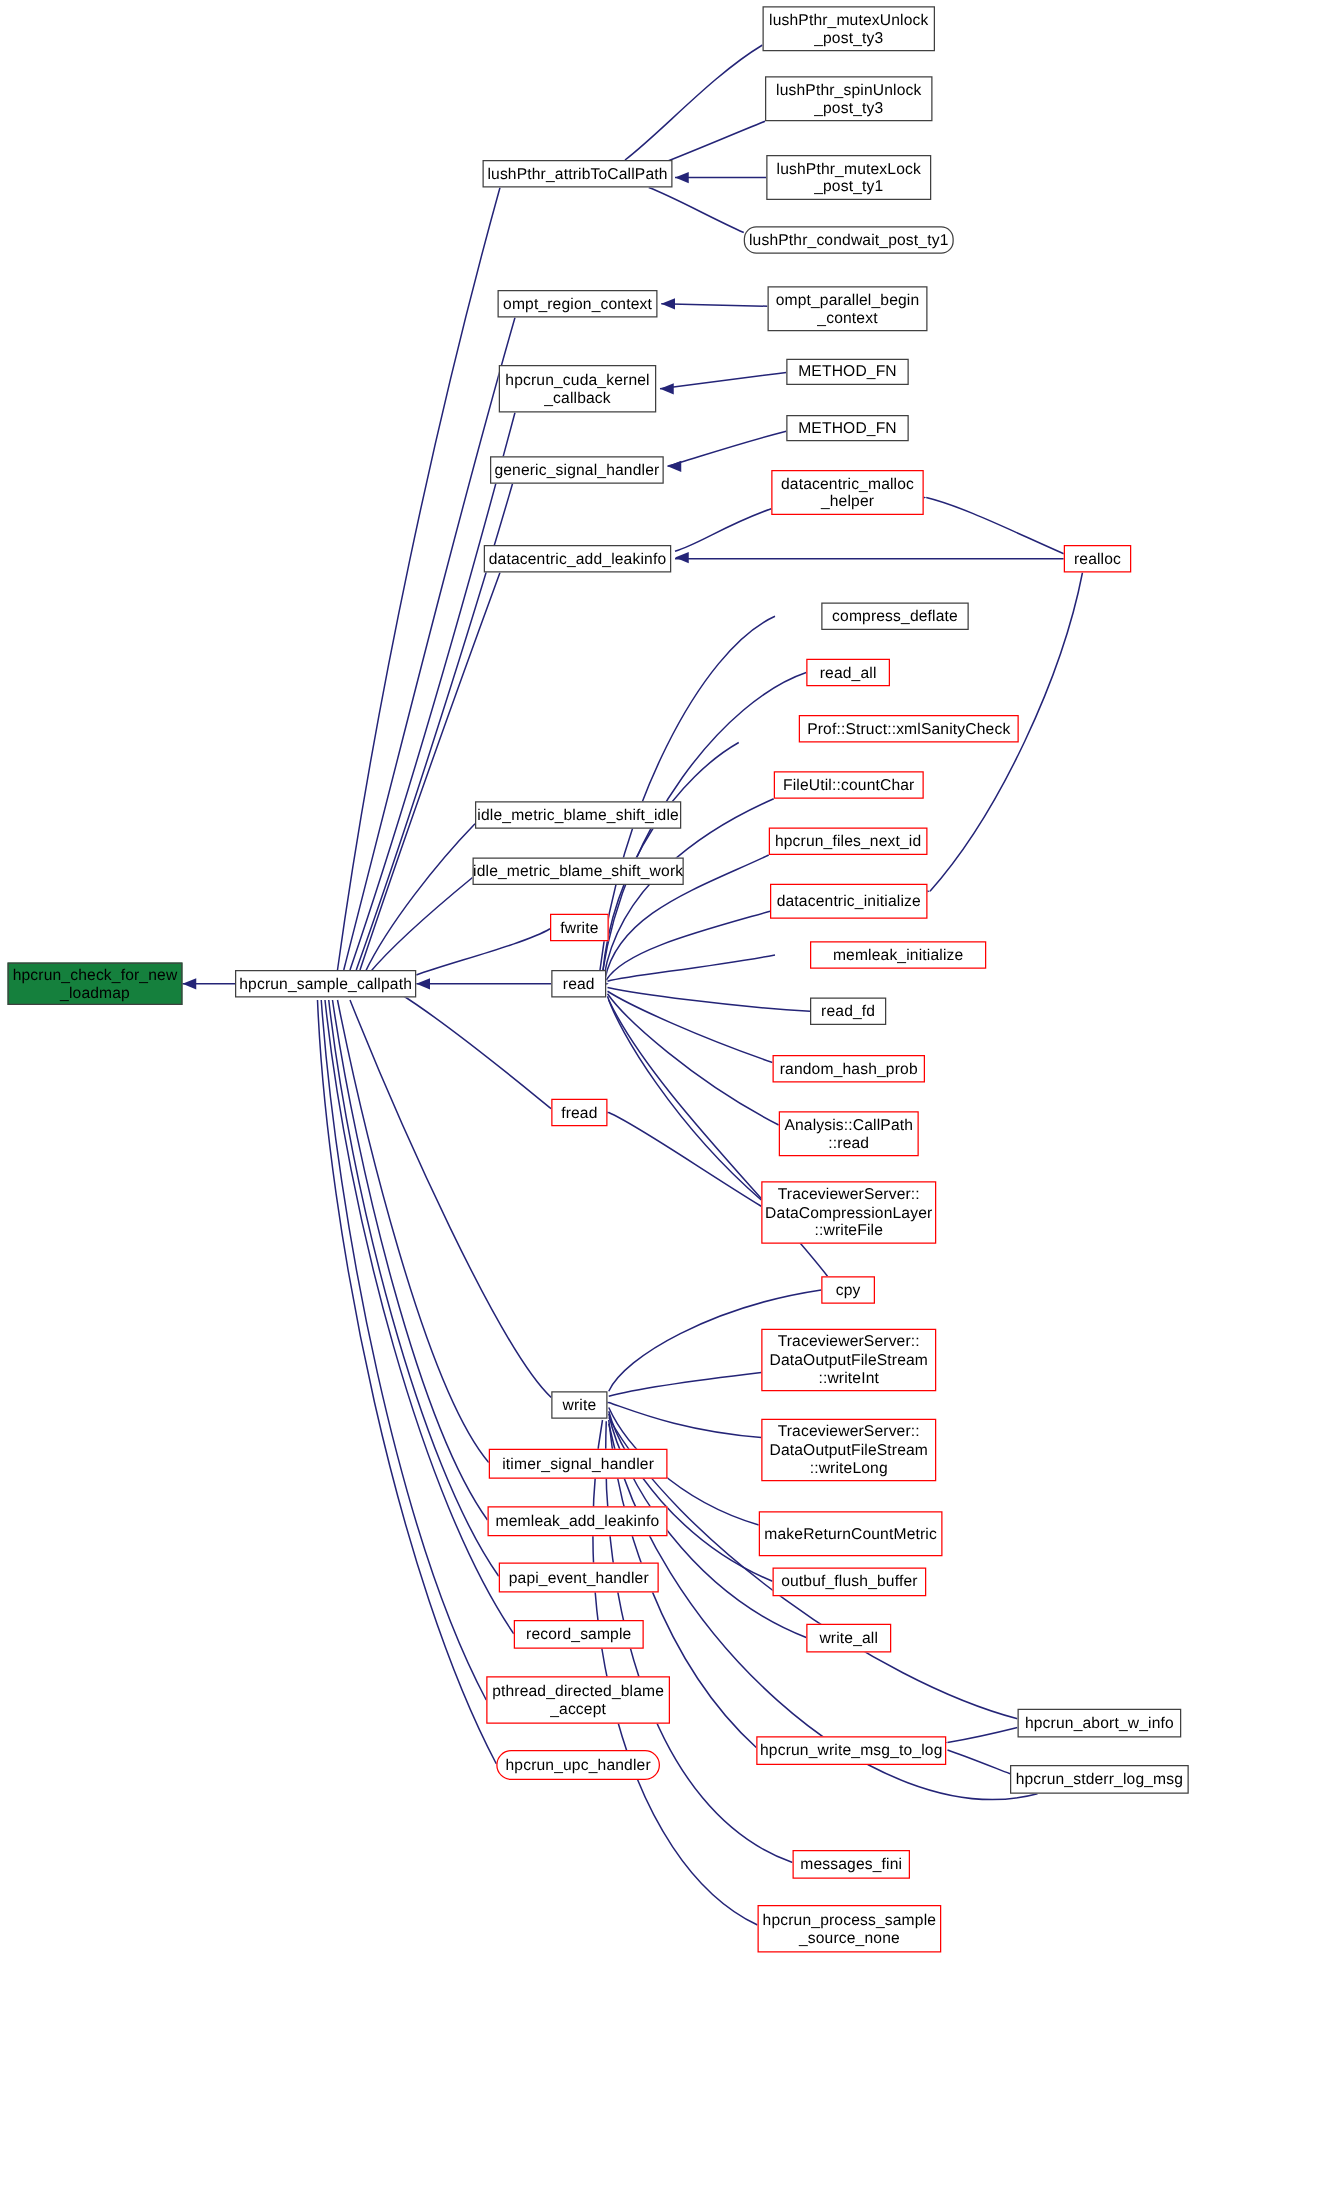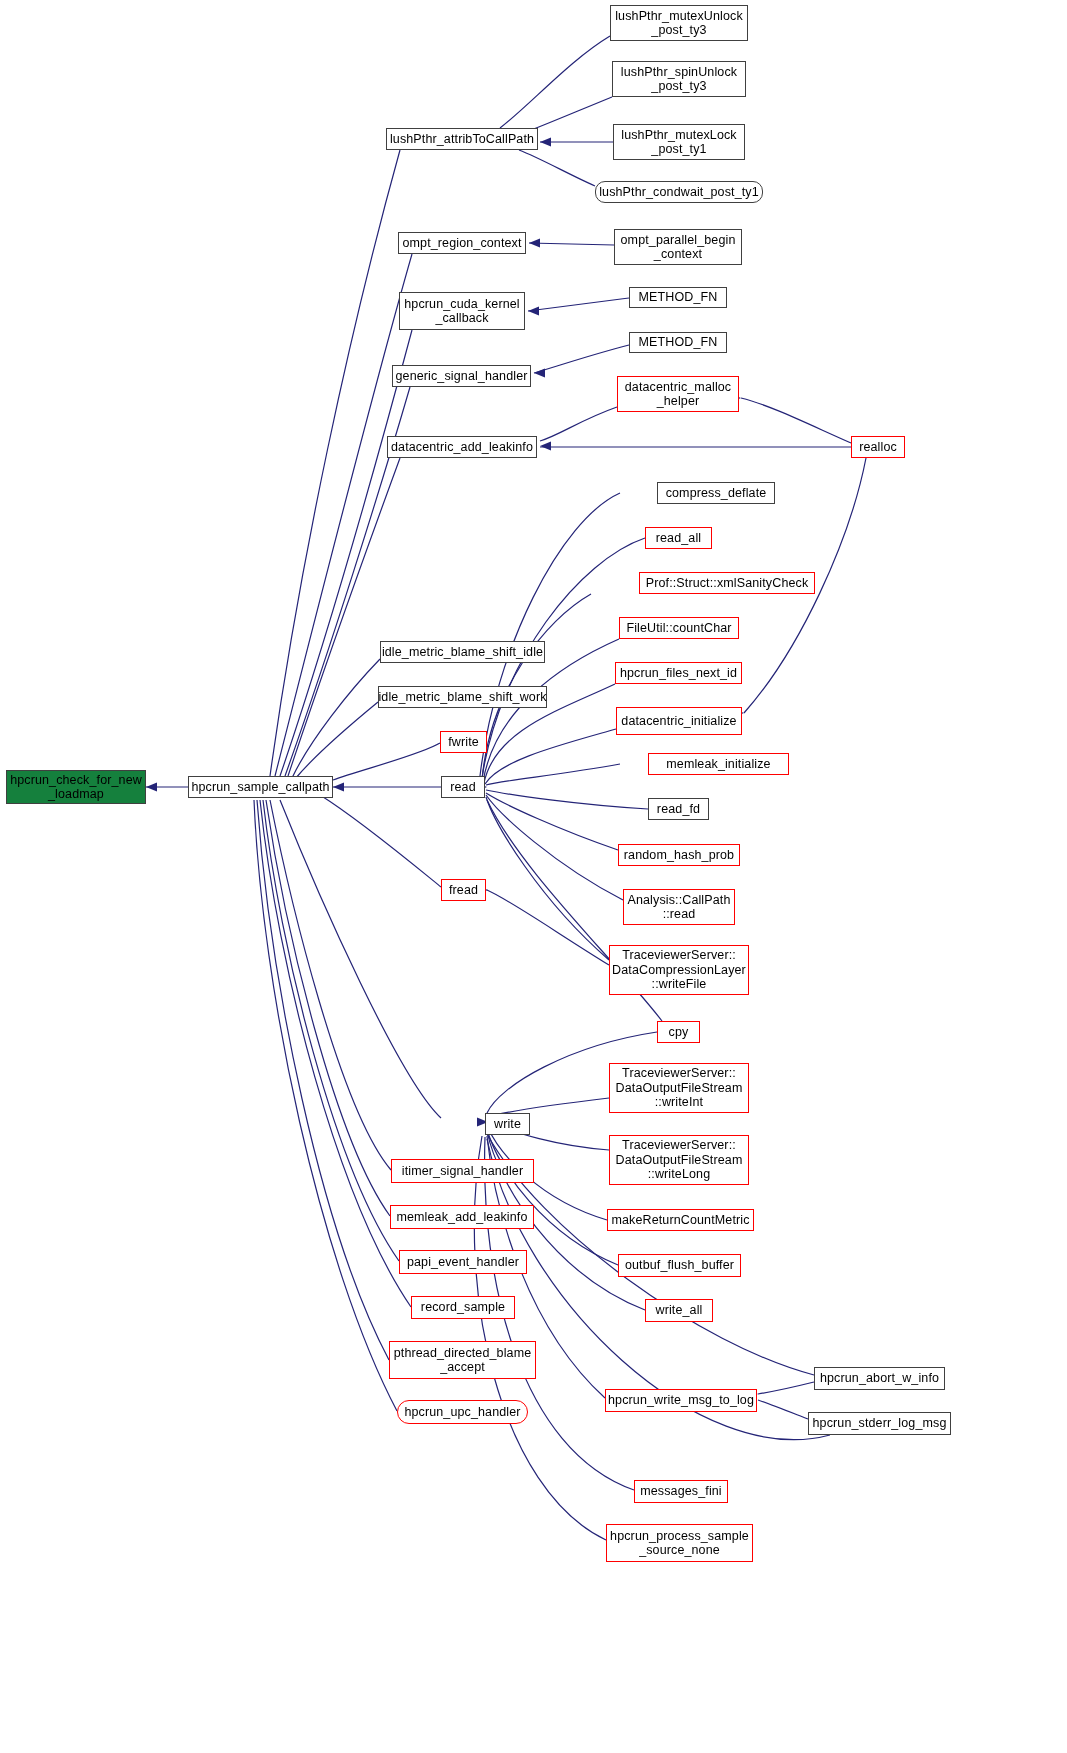--- a/index.html
+++ b/index.html
@@ -163,26 +163,26 @@
 ::writeFile</div>
     <div class="node" style="left: 380px; top: 641px; width: 165px; height: 22px;">idle_metric_blame_shift_idle</div>
     <div class="node" style="left: 378px; top: 686px; width: 169px; height: 22px;">idle_metric_blame_shift_work</div>
     <div class="node red" style="left: 440px; top: 731px; width: 47px; height: 22px;">fwrite</div>
     <div class="node" style="left: 441px; top: 776px; width: 44px; height: 22px;">read</div>
     <div class="node red" style="left: 441px; top: 879px; width: 45px; height: 22px;">fread</div>
     <div class="node red" style="left: 657px; top: 1021px; width: 43px; height: 22px;">cpy</div>
     <div class="node red" style="left: 609px; top: 1063px; width: 140px; height: 50px;">TraceviewerServer::
 DataOutputFileStream
 ::writeInt</div>
-    <div class="node" style="left: 441px; top: 1113px; width: 45px; height: 22px; margin-left: 44px;">write</div>
+    <div class="node" style="left: 441px; top: 1113px; width: 45px; height: 22px;">write</div>
     <div class="node red" style="left: 609px; top: 1135px; width: 140px; height: 50px;">TraceviewerServer::
 DataOutputFileStream
 ::writeLong</div>
     <div class="node red" style="left: 391px; top: 1159px; width: 143px; height: 24px;">itimer_signal_handler</div>
-    <div class="node red" style="left: 607px; top: 1209px; width: 147px; height: 22px;">makeReturnCountMetric</div>
+    <div class="node red" style="left: 607px; top: 1209px; width: 147px; height: 36px;">makeReturnCountMetric</div>
     <div class="node red" style="left: 390px; top: 1205px; width: 144px; height: 24px;">memleak_add_leakinfo</div>
     <div class="node red" style="left: 618px; top: 1254px; width: 123px; height: 23px;">outbuf_flush_buffer</div>
     <div class="node red" style="left: 399px; top: 1250px; width: 128px; height: 24px;">papi_event_handler</div>
     <div class="node red" style="left: 645px; top: 1299px; width: 68px; height: 23px;">write_all</div>
     <div class="node red" style="left: 411px; top: 1296px; width: 104px; height: 23px;">record_sample</div>
     <div class="node red" style="left: 389px; top: 1341px; width: 147px; height: 38px;">pthread_directed_blame
 _accept</div>
     <div class="node" style="left: 814px; top: 1367px; width: 131px; height: 23px;">hpcrun_abort_w_info</div>
     <div class="node red" style="left: 605px; top: 1389px; width: 152px; height: 23px;">hpcrun_write_msg_to_log</div>
     <div class="node red" style="left: 397px; top: 1400px; width: 131px; height: 24px; border-radius: 12px;">hpcrun_upc_handler</div>

